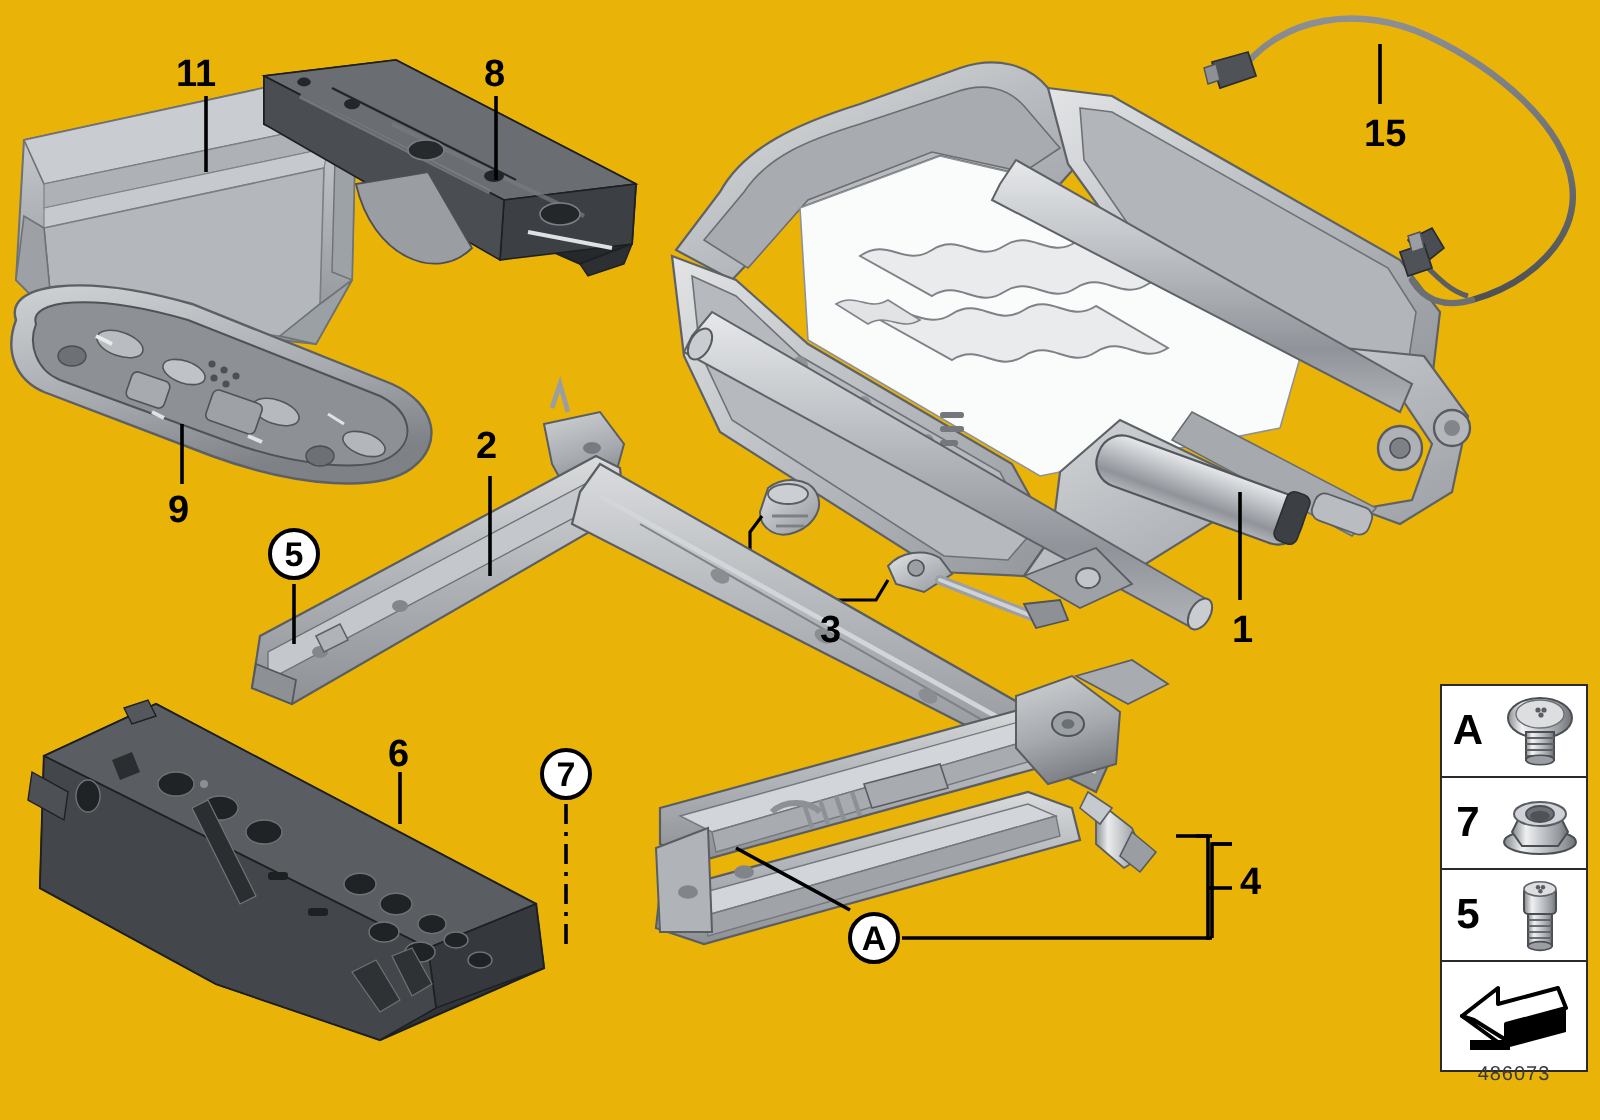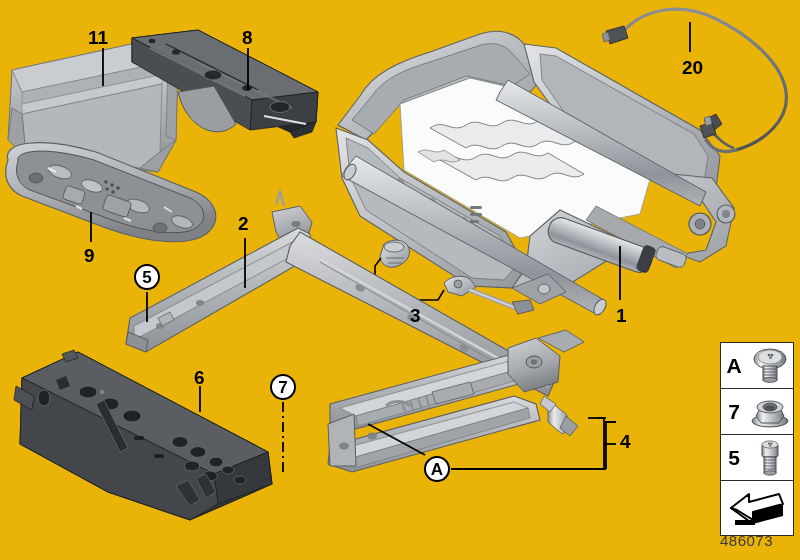--- a/index.html
+++ b/index.html
@@ -80,22 +80,23 @@
     height: 100%;
     display: flex;
     align-items: center;
     justify-content: center;
   }
   .partnum {
     position: absolute;
     left: 720px;
     top: 532px;
     width: 74px;
+    text-align: center;
     font-family: "Liberation Sans", sans-serif;
-    font-size: 15px;
+    font-size: 10px;
     color: #3a3a3a;
     letter-spacing: 0.5px;
   }
 </style>
 </head>
 <body>
 
 <div id="sheet">
 
   <svg id="artwork" viewBox="0 0 800 560">
@@ -399,21 +400,21 @@
     </g>
     <g stroke="#000" stroke-width="1.8" fill="none">
       <path d="M604,418 L604,470"></path>
       <path d="M604,418 L588,418"></path>
       <path d="M604,444 L616,444"></path>
     </g>
   </svg>
 
   <div class="callout" style="left:88px; top:28px;">11</div>
   <div class="callout" style="left:242px; top:28px;">8</div>
-  <div class="callout" style="left:682px; top:58px;">20</div>
+  <div class="callout" style="left:682px; top:58px;">15</div>
   <div class="callout" style="left:84px; top:246px;">9</div>
   <div class="callout" style="left:238px; top:214px;">2</div>
   <div class="callout circled" style="left:134px; top:264px;">5</div>
   <div class="callout" style="left:410px; top:306px;">3</div>
   <div class="callout" style="left:616px; top:306px;">1</div>
   <div class="callout" style="left:194px; top:368px;">6</div>
   <div class="callout circled" style="left:270px; top:374px;">7</div>
   <div class="callout" style="left:620px; top:432px;">4</div>
   <div class="callout circled" style="left:424px; top:456px;">A</div>
 

